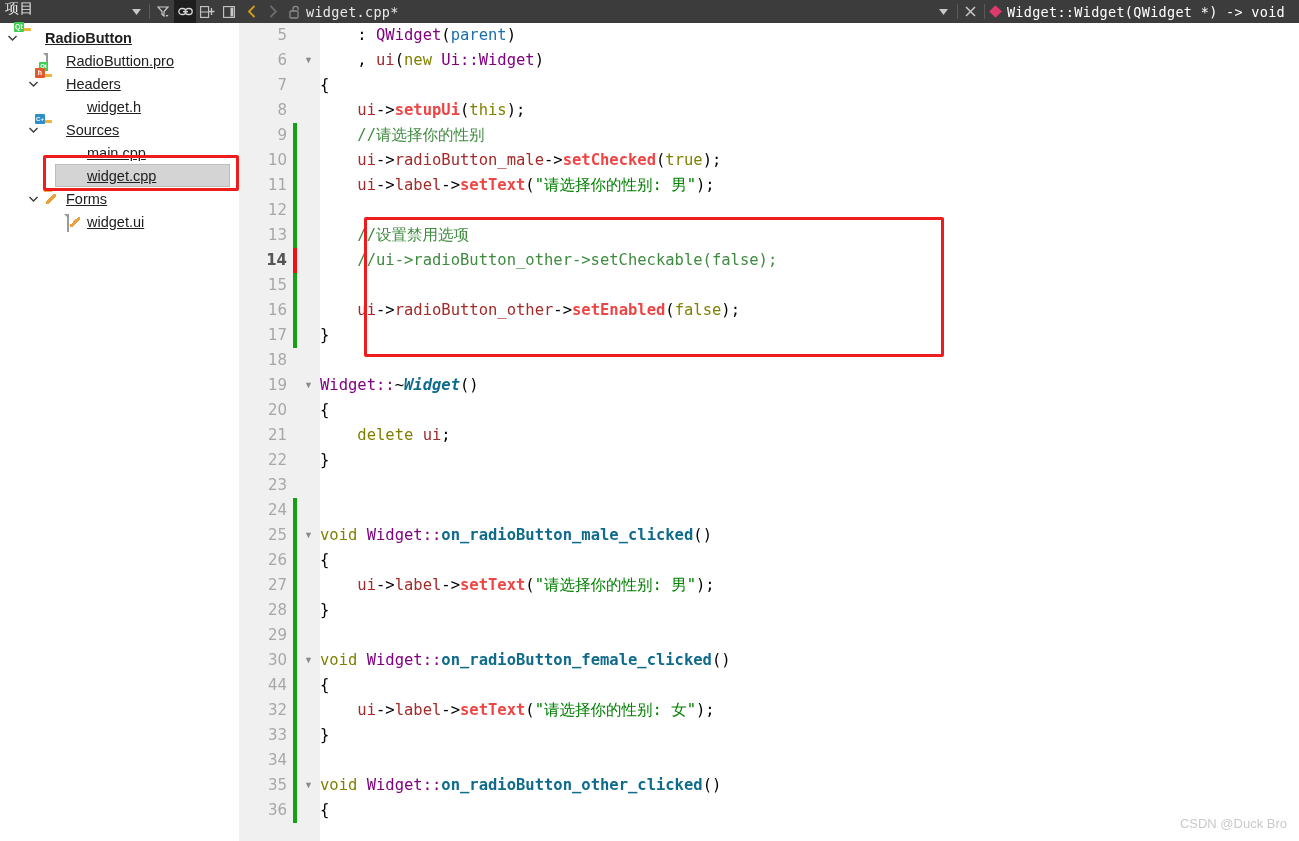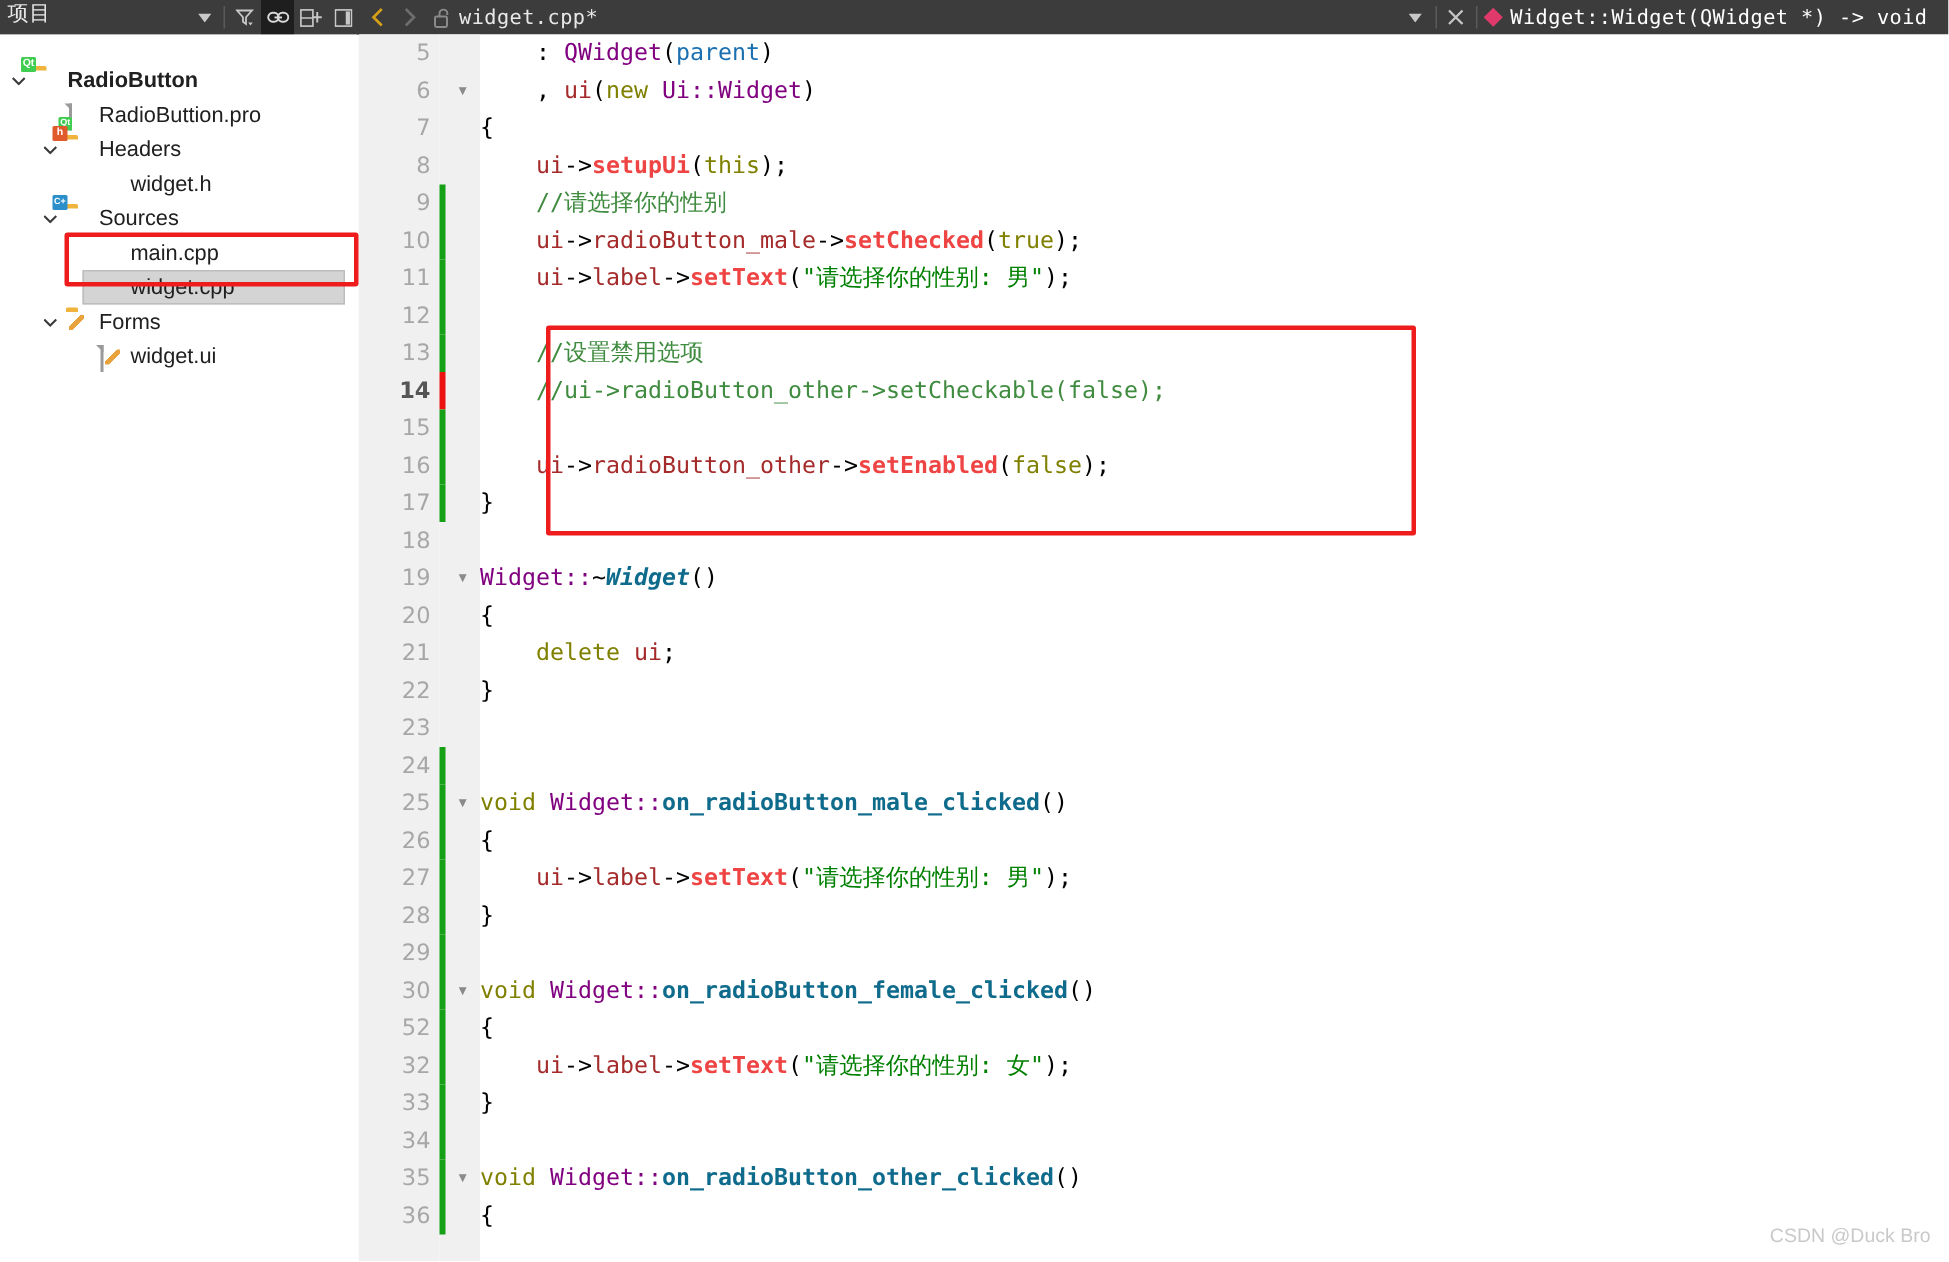--- a/index.html
+++ b/index.html
@@ -59,21 +59,22 @@
     margin: 0 7px 0 4px;
   }
 
   
   .sidebar {
     position: absolute; top: 23px; left: 0;
     width: 238px; height: 818px;
     background: #ffffff;
     font-size: 14.5px;
     color: #202020;
-    padding-top: 19px;
+    padding-top: 3px;
+    text-decoration: underline;
   }
   .trow {
     height: 23px; display: flex; align-items: center;
     white-space: nowrap; position: relative;
   }
   .trow.selected .tlabel-bg {
     background: #d4d4d4;
     position: absolute; left: 55px; right: 8px; top: 0; bottom: 0;
     border: 1px solid #bdbdbd;
   }
@@ -380,21 +381,21 @@
         <div class="line"><span class="lnum">21</span><span class="chbar"></span><span class="fold"></span><span class="ctext"><span class="t-pln">    </span><span class="t-kw">delete</span><span class="t-pln"> </span><span class="t-var">ui</span><span class="t-pln">;</span></span></div>
         <div class="line"><span class="lnum">22</span><span class="chbar"></span><span class="fold"></span><span class="ctext"><span class="t-pln">}</span></span></div>
         <div class="line"><span class="lnum">23</span><span class="chbar"></span><span class="fold"></span><span class="ctext"></span></div>
         <div class="line"><span class="lnum">24</span><span class="chbar green"></span><span class="fold"></span><span class="ctext"></span></div>
         <div class="line"><span class="lnum">25</span><span class="chbar green"></span><span class="fold">▼</span><span class="ctext"><span class="t-kw">void</span><span class="t-pln"> </span><span class="t-type">Widget::</span><span class="t-fndef">on_radioButton_male_clicked</span><span class="t-pln">()</span></span></div>
         <div class="line"><span class="lnum">26</span><span class="chbar green"></span><span class="fold"></span><span class="ctext"><span class="t-pln">{</span></span></div>
         <div class="line"><span class="lnum">27</span><span class="chbar green"></span><span class="fold"></span><span class="ctext"><span class="t-pln">    </span><span class="t-var">ui</span><span class="t-pln">-&gt;</span><span class="t-var">label</span><span class="t-pln">-&gt;</span><span class="t-fn">setText</span><span class="t-pln">(</span><span class="t-str">"请选择你的性别: 男"</span><span class="t-pln">);</span></span></div>
         <div class="line"><span class="lnum">28</span><span class="chbar green"></span><span class="fold"></span><span class="ctext"><span class="t-pln">}</span></span></div>
         <div class="line"><span class="lnum">29</span><span class="chbar green"></span><span class="fold"></span><span class="ctext"></span></div>
         <div class="line"><span class="lnum">30</span><span class="chbar green"></span><span class="fold">▼</span><span class="ctext"><span class="t-kw">void</span><span class="t-pln"> </span><span class="t-type">Widget::</span><span class="t-fndef">on_radioButton_female_clicked</span><span class="t-pln">()</span></span></div>
-        <div class="line"><span class="lnum">52</span><span class="chbar green"></span><span class="fold"></span><span class="ctext"><span class="t-pln">{</span></span></div>
+        <div class="line"><span class="lnum">44</span><span class="chbar green"></span><span class="fold"></span><span class="ctext"><span class="t-pln">{</span></span></div>
         <div class="line"><span class="lnum">32</span><span class="chbar green"></span><span class="fold"></span><span class="ctext"><span class="t-pln">    </span><span class="t-var">ui</span><span class="t-pln">-&gt;</span><span class="t-var">label</span><span class="t-pln">-&gt;</span><span class="t-fn">setText</span><span class="t-pln">(</span><span class="t-str">"请选择你的性别: 女"</span><span class="t-pln">);</span></span></div>
         <div class="line"><span class="lnum">33</span><span class="chbar green"></span><span class="fold"></span><span class="ctext"><span class="t-pln">}</span></span></div>
         <div class="line"><span class="lnum">34</span><span class="chbar green"></span><span class="fold"></span><span class="ctext"></span></div>
         <div class="line"><span class="lnum">35</span><span class="chbar green"></span><span class="fold">▼</span><span class="ctext"><span class="t-kw">void</span><span class="t-pln"> </span><span class="t-type">Widget::</span><span class="t-fndef">on_radioButton_other_clicked</span><span class="t-pln">()</span></span></div>
         <div class="line"><span class="lnum">36</span><span class="chbar green"></span><span class="fold"></span><span class="ctext"><span class="t-pln">{</span></span></div>
       </div>
   </div>
 
   <div class="annot" id="annot-sidebar"></div>
   <div class="annot" id="annot-code"></div>

